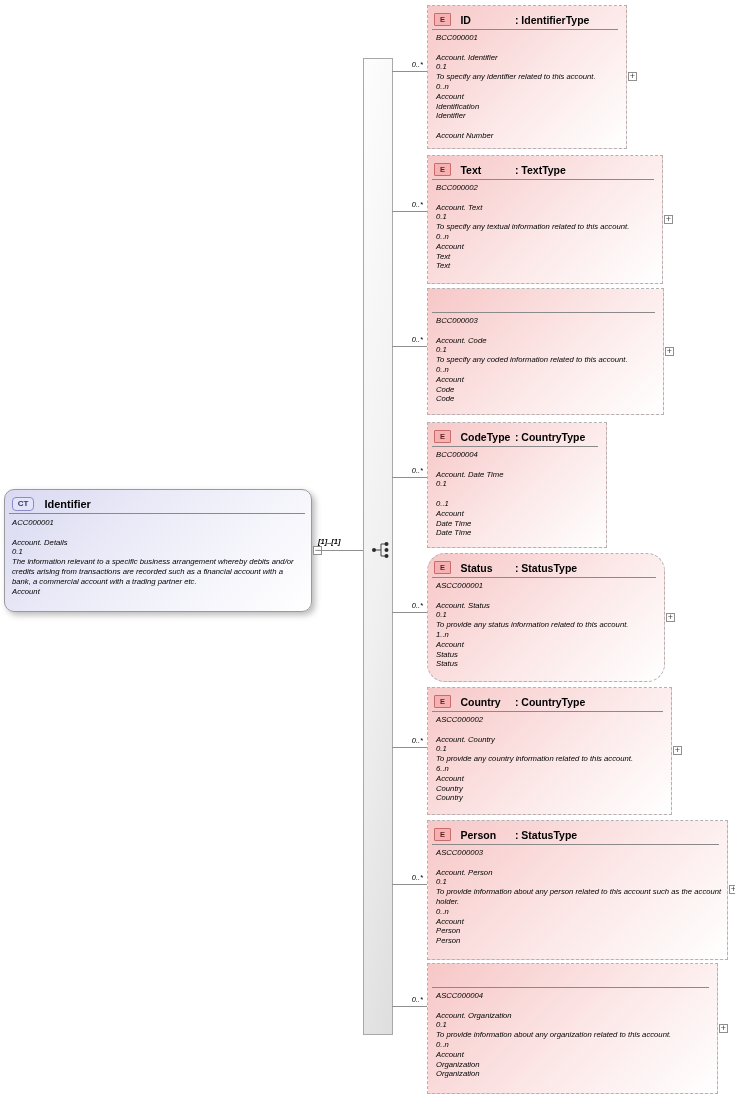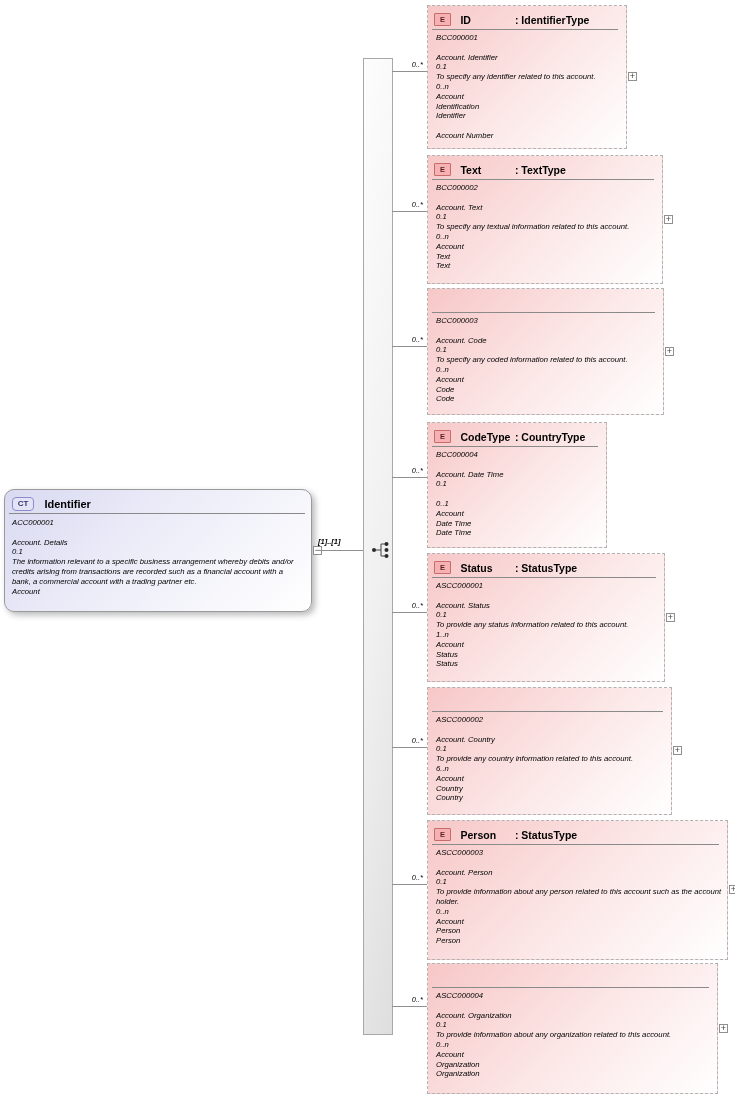--- a/index.html
+++ b/index.html
@@ -29,21 +29,21 @@
   
   .ebox{
     position:absolute;left:427px;
     border:1px dashed #b2b2b2;
     background:linear-gradient(135deg,#f7c7c7 0%,#fce8e8 55%,#ffffff 100%);
   }
   .e1{top:5px;width:198px;height:142px;}
   .e2{top:155px;width:234px;height:127px;}
   .e3{top:288px;width:235px;height:125px;}
   .e4{top:422px;width:178px;height:124px;}
-  .e5{top:553px;width:236px;height:127px;}
+  .e5{top:553px;width:236px;height:127px;border-radius:18px;}
   .e6{top:687px;width:243px;height:126px;}
   .e7{top:820px;width:299px;height:138px;}
   .e8{top:963px;width:289px;height:129px;}
   .ehead{position:absolute;left:6px;top:4px;right:2px;height:16px;white-space:nowrap;}
   .e-badge{
     display:inline-block;vertical-align:middle;width:15px;height:11px;
     border:1px solid #c76b6b;border-radius:1px;background:#f6b2b2;
     color:#5d1f1f;font-size:7.5px;font-weight:bold;text-align:center;line-height:11px;
   }
   .ename{display:inline-block;vertical-align:middle;margin-left:5px;min-width:50px;font-size:10.5px;font-weight:bold;}
@@ -221,20 +221,25 @@
 0.1
 To provide any status information related to this account.
 1..n
 Account
 Status
 Status</div>
     <div class="sq plus">+</div>
   </div>
 
   <div class="ebox e6">
+    <div class="ehead">
+      <span class="e-badge">E</span>
+      <span class="ename">Country</span>
+      <span class="etype">: CountryType</span>
+    </div>
     <div class="esep"></div>
     <div class="ebody">ASCC000002
 
 Account. Country
 0.1
 To provide any country information related to this account.
 6..n
 Account
 Country
 Country</div>

